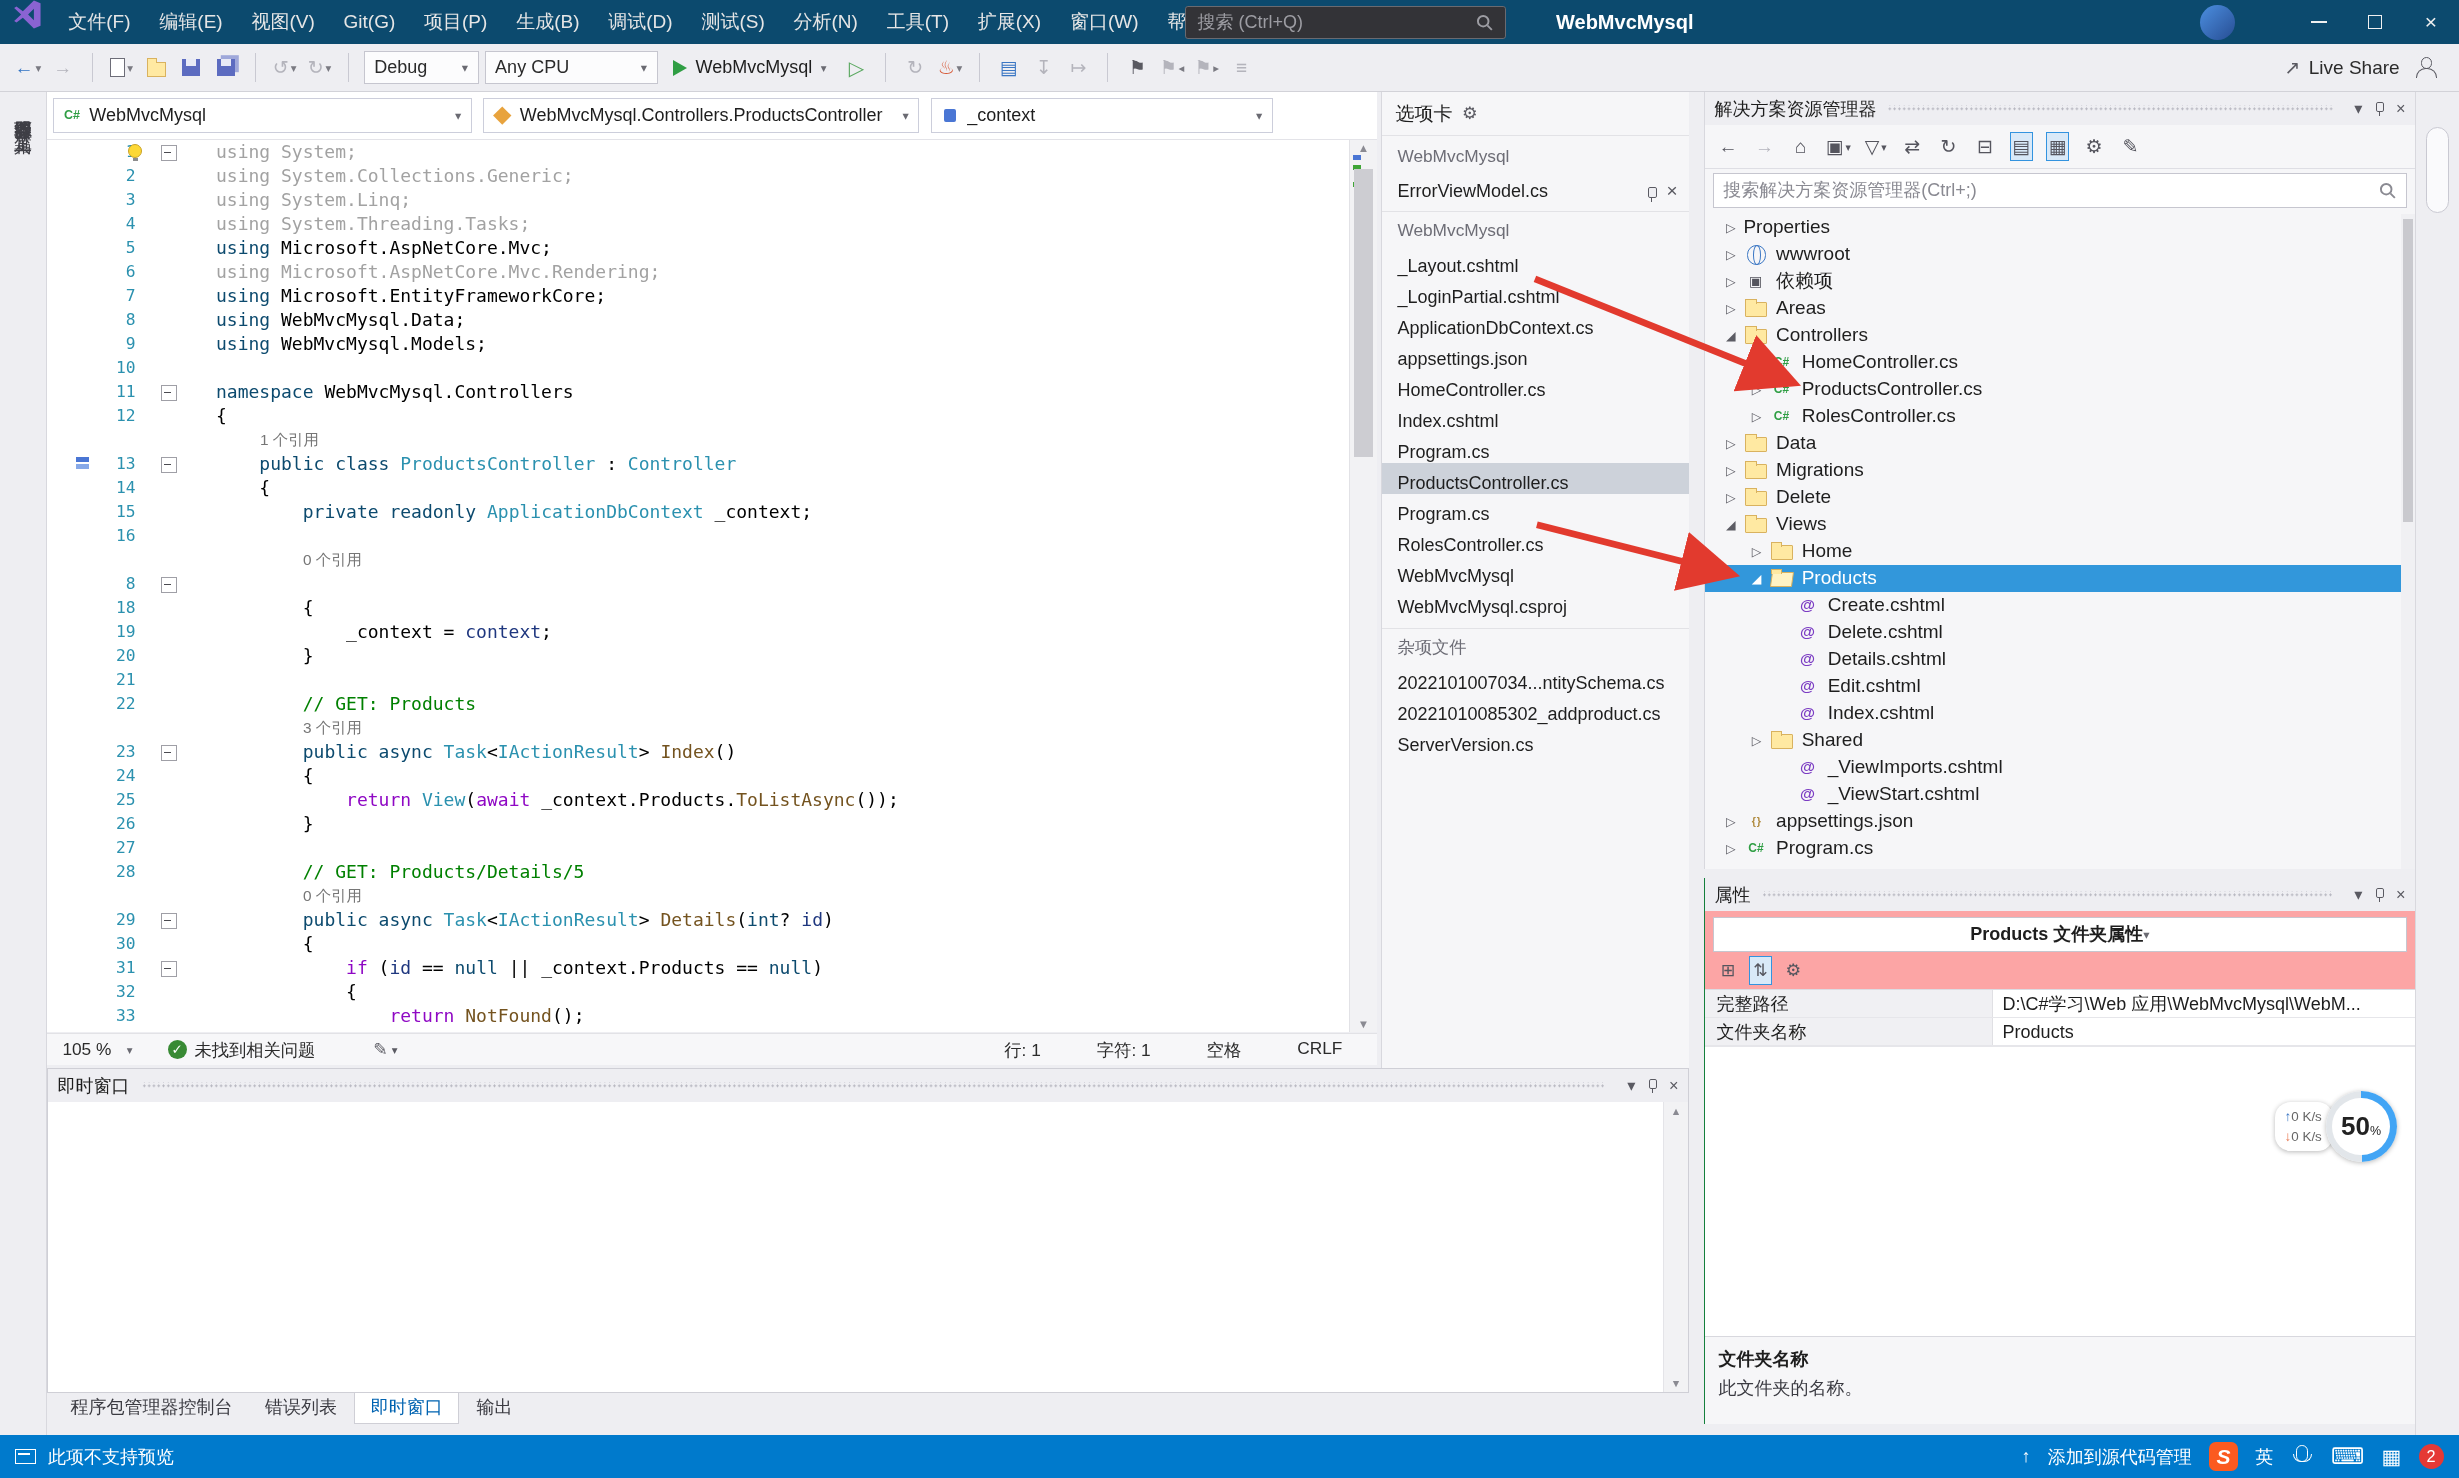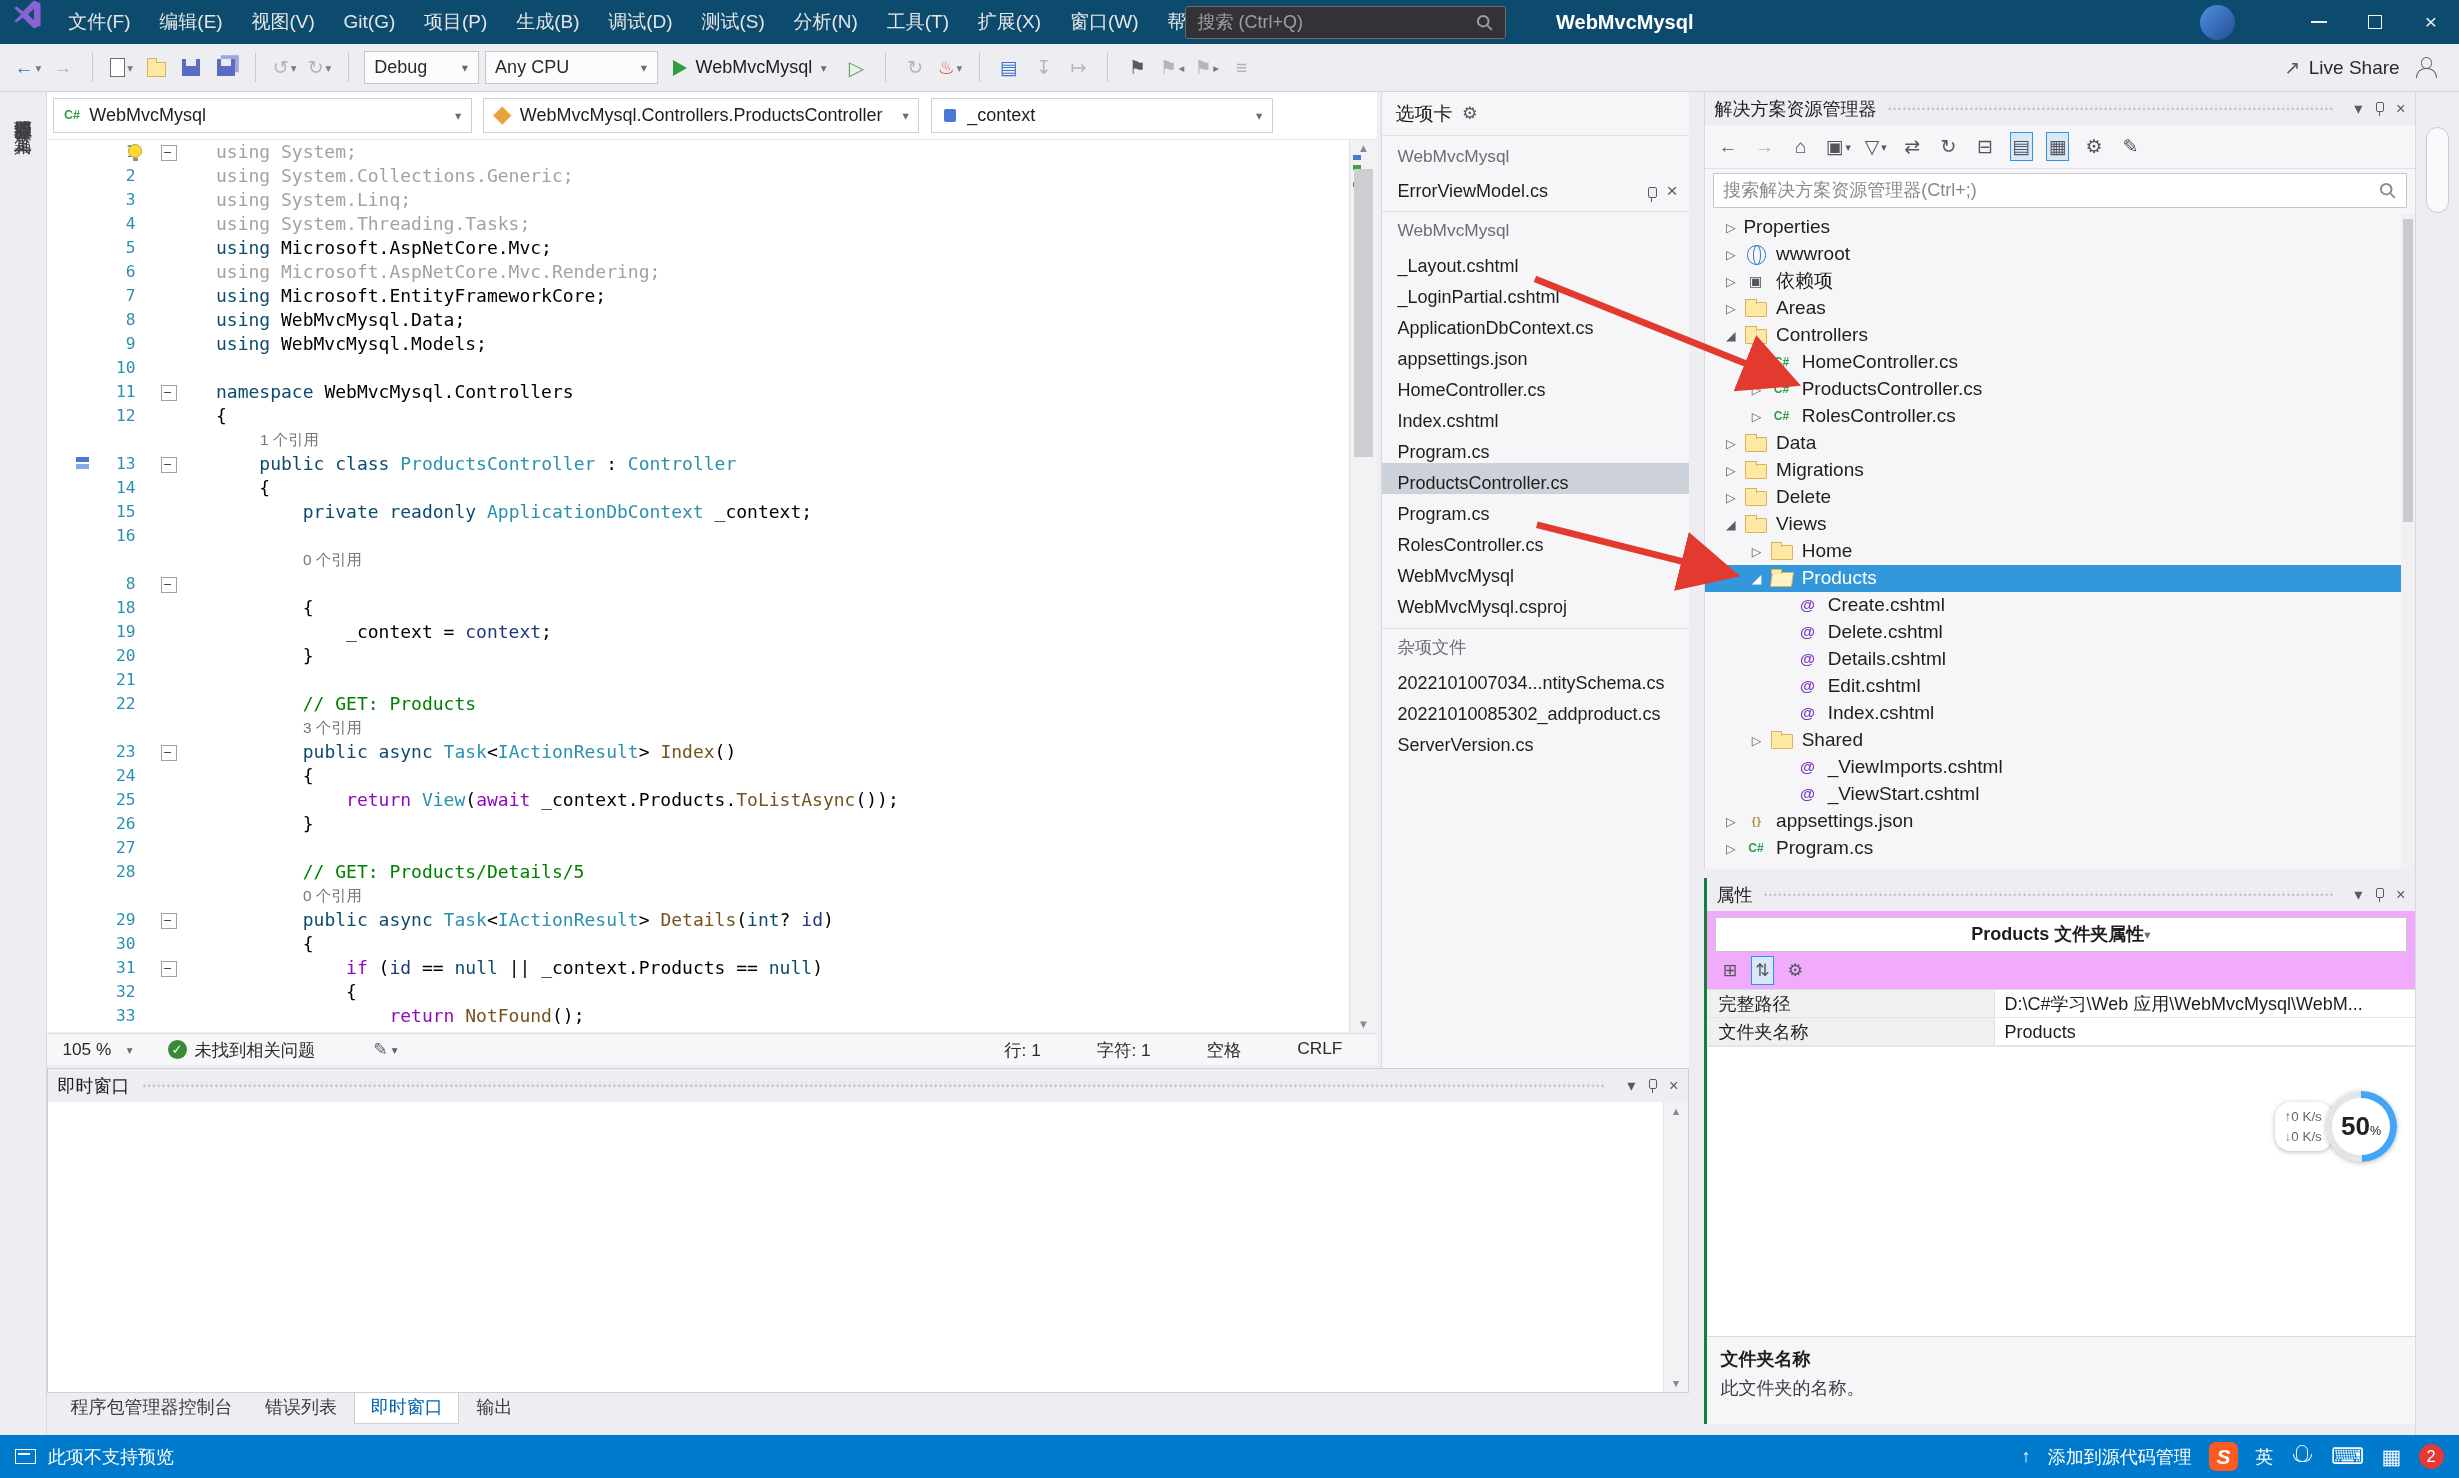--- a/index.html
+++ b/index.html
@@ -136,21 +136,21 @@
 .ic.cs{color:#2f9e44;font-size:12px}
 .ic.razor{color:#7b3cc3;font-size:15.4px}
 .ic.json{color:#b08b3e;font-size:10.6px;letter-spacing:-1px}
 .ic.deps{color:#55555e;font-size:14.4px;font-weight:normal}
 .ic.globe::before{content:"";position:absolute;left:3.8px;top:1.9px;width:17.3px;height:17.3px;border-radius:50%;border:1.9px solid #3a76c4}
 .ic.globe::after{content:"";position:absolute;left:9.6px;top:1.9px;width:5.8px;height:17.3px;border-radius:50%;border:1.4px solid #3a76c4}
 .tree-scroll{position:absolute;right:0;top:0;bottom:0;width:14.4px;background:#f0f0f3}
 .tree-scroll .thumb{position:absolute;left:1.9px;right:1.9px;top:5.8px;height:303px;background:#c9c9ce}
 
 
-.props{position:absolute;left:1704px;top:878px;width:711px;height:546px;background:#f0abfc;display:flex;flex-direction:column;border-left:3px solid #15803d}
+.props{position:absolute;left:1704px;top:878px;width:711px;height:546px;background:#fca5a5;display:flex;flex-direction:column;border-left:1px solid #15803d}
 .props-combo{height:35px;margin:5.8px 7.7px 0;background:#fff;border:1px solid #c6c6cf;display:flex;align-items:center;justify-content:center;padding:0 9.6px;font-size:18px;font-weight:bold;flex:none}
 .props-combo .dd{font-size:12.5px;color:#6a6a72;font-weight:normal}
 .props-toolbar{height:37px;display:flex;align-items:center;gap:9.6px;padding:0 11.5px;color:#55555e;font-size:17.3px;flex:none}
 .props-grid{border-top:1px solid #dcdce2;flex:none}
 .prow{display:flex;height:28px;line-height:28px;font-size:18px;border-bottom:1px solid #e6e6ea;background:#fff}
 .plabel{width:288px;flex:none;padding:0 11.5px;background:#f0f0f3;border-right:1px solid #e0e0e4;white-space:nowrap;overflow:hidden}
 .pvalue{flex:1;padding:0 9.6px;white-space:nowrap;overflow:hidden}
 .props-body{flex:1;background:#fff;border-top:1px solid #e6e6ea}
 .props-desc{height:88px;border-top:1px solid #d8d8de;background:#f6f6f8;padding:9.6px 13.4px;font-size:18px;color:#3b3b42;flex:none}
 .props-desc b{display:block;margin-bottom:5.8px;color:#1e1e1e}

